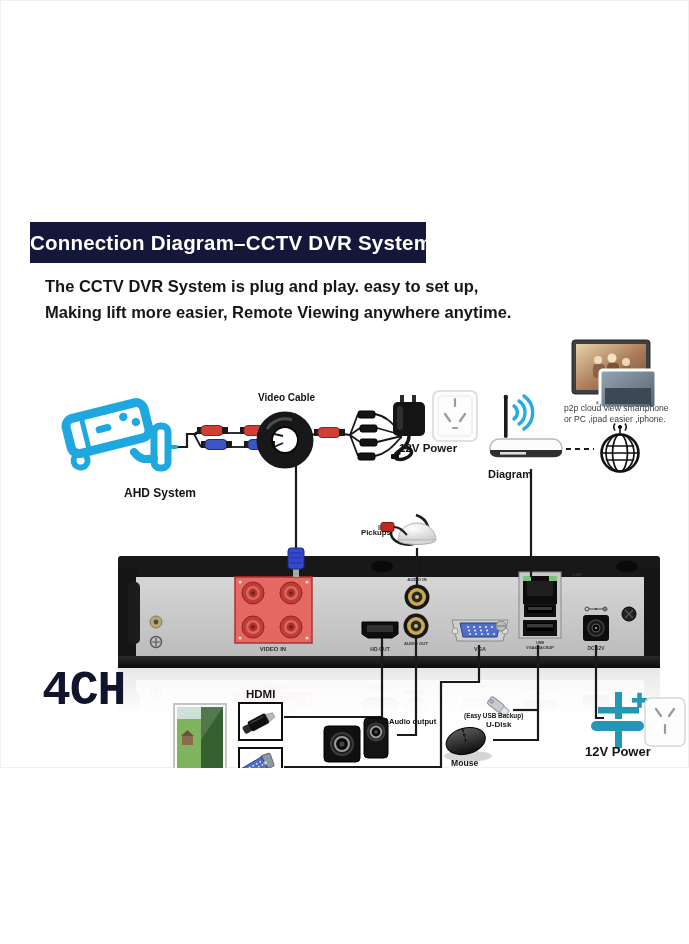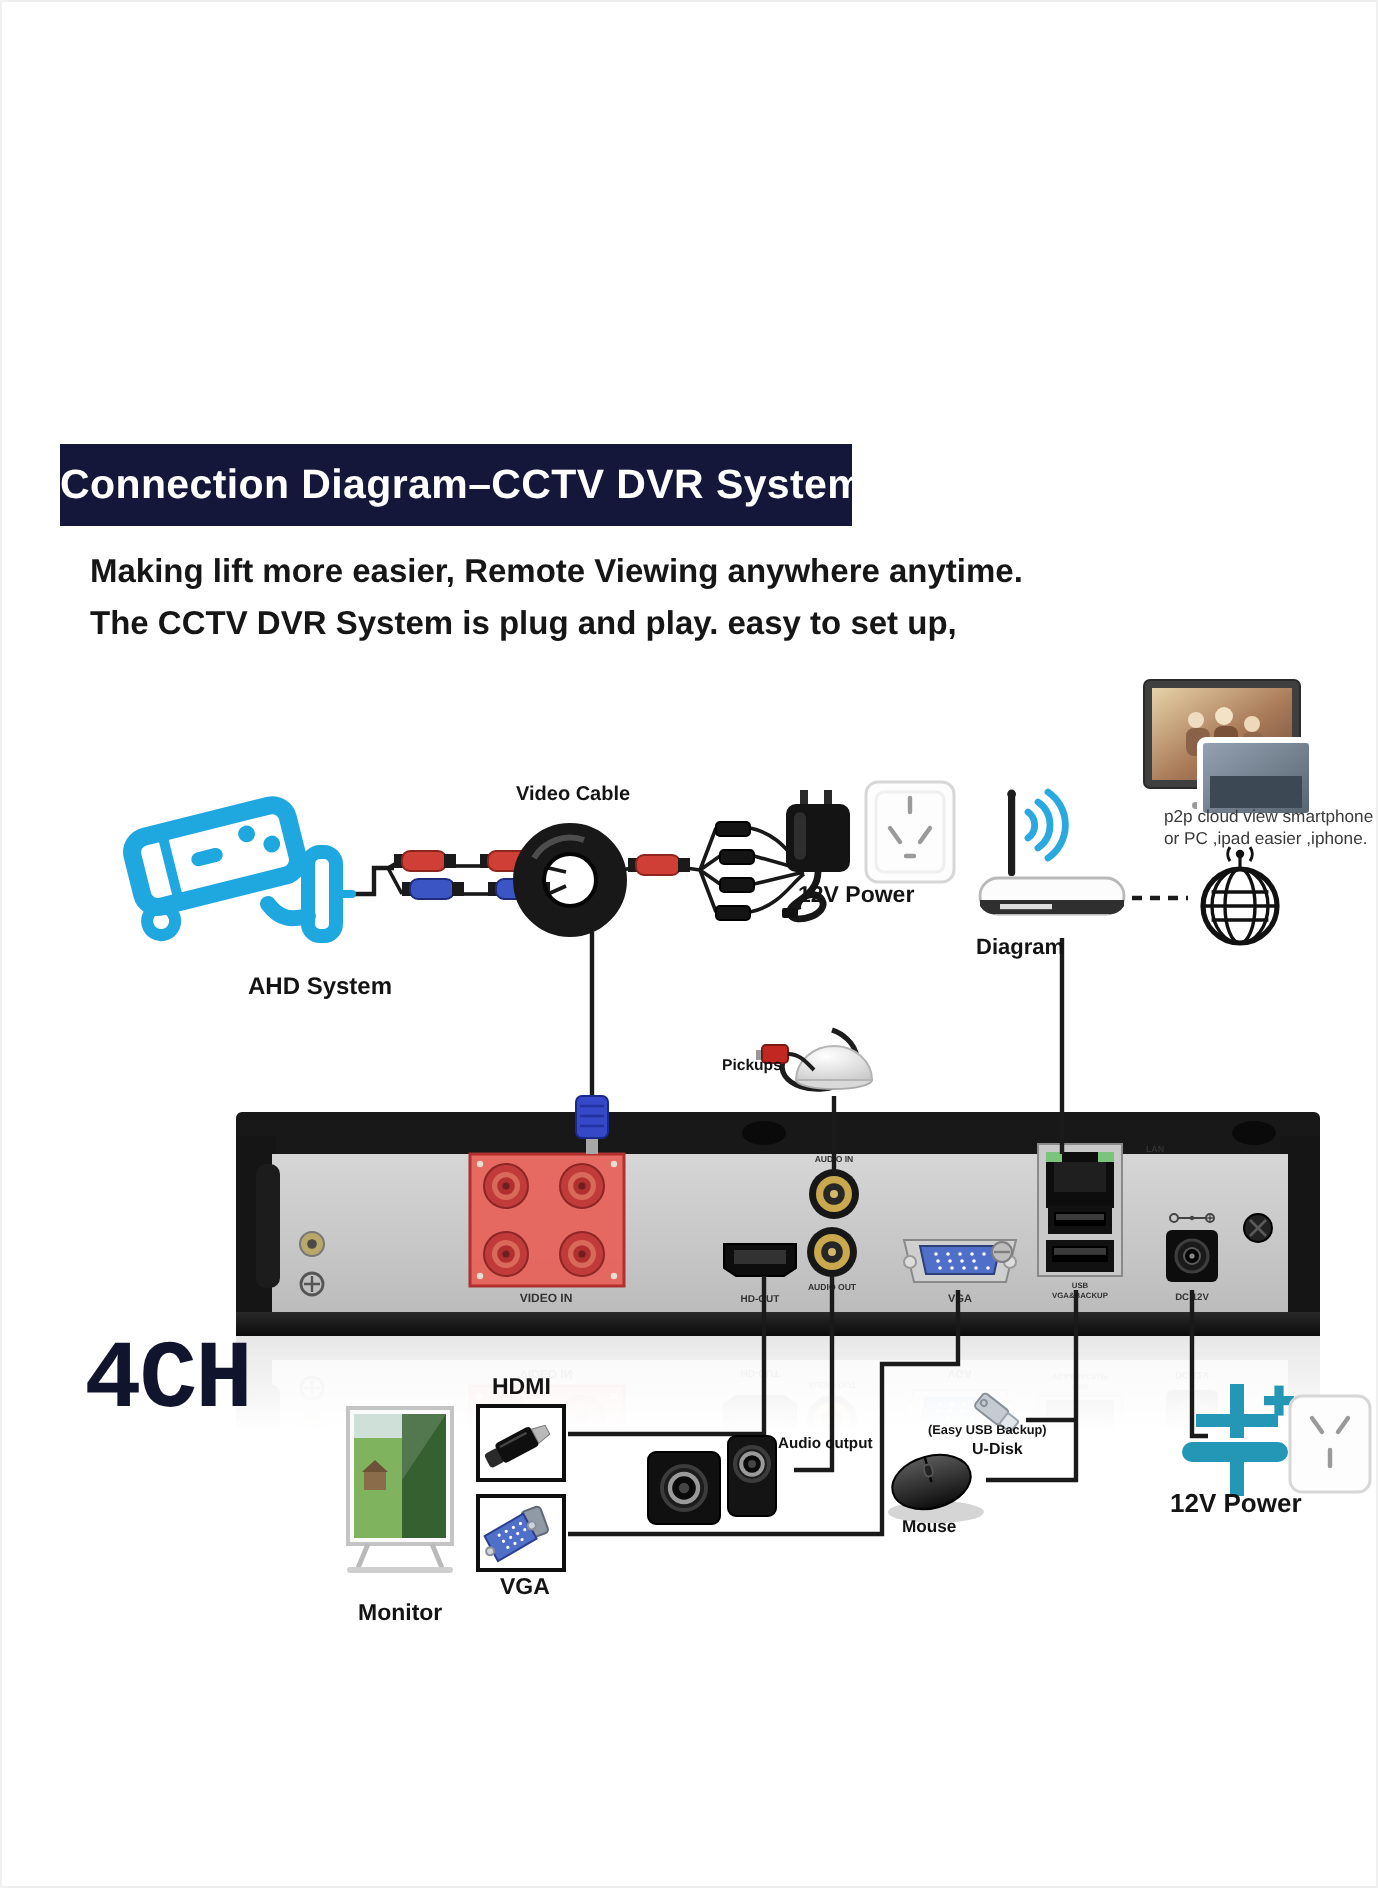--- a/index.html
+++ b/index.html
@@ -1,28 +1,28 @@
 <!DOCTYPE html>
 <html><head>
 <meta charset="utf-8">
 <style>
   html,body{margin:0;padding:0;background:#fff;}
-  .page{position:relative;width:689px;height:944px;background:#fff;overflow:hidden;
+  .page{position:relative;width:689px;height:768px;background:#fff;overflow:hidden;
         font-family:"Liberation Sans",sans-serif;box-shadow:inset 0 0 0 1px #f0f0f0;}
   .banner{position:absolute;left:30px;top:222px;width:396px;height:41px;background:#14173a;
           color:#fff;font-weight:bold;font-size:20.5px;line-height:41px;text-align:center;
           letter-spacing:.2px;white-space:nowrap;z-index:6;}
   .subtitle{position:absolute;left:45px;top:273px;font-size:16.5px;line-height:26px;
             font-weight:bold;color:#161616;white-space:nowrap;z-index:6;}
   .lbl{position:absolute;font-weight:bold;color:#141414;white-space:nowrap;z-index:6;}
   .lbl-videocable{left:258px;top:392px;font-size:10px;}
   .lbl-camera{left:124px;top:486px;font-size:12px;}
   .lbl-power-top{left:399px;top:442px;font-size:11.5px;}
   .lbl-router{left:488px;top:468px;font-size:11px;}
-  .lbl-cloud{left:582px;top:403px;font-size:8.6px;line-height:10.5px;font-weight:normal;color:#3a3a3a;}
+  .lbl-cloud{left:564px;top:403px;font-size:8.6px;line-height:10.5px;font-weight:normal;color:#3a3a3a;}
   .lbl-pickups{left:361px;top:528px;font-size:7.8px;}
   .lbl-4ch{left:42px;top:664px;font-size:48px;letter-spacing:-1px;color:#11142d;font-family:Liberation Mono, monospace;}
   .lbl-hdmi{left:246px;top:688px;font-size:11.5px;}
   .lbl-monitor{left:179px;top:778px;font-size:11.5px;margin-top:23px;}
   .lbl-vga{left:250px;top:788px;font-size:11.5px;}
   .lbl-audioout{left:389px;top:717px;font-size:7.6px;}
   .lbl-usbbackup{left:464px;top:712px;font-size:6.4px;}
   .lbl-udisk{left:486px;top:720px;font-size:8px;}
   .lbl-mouse{left:451px;top:758px;font-size:8.6px;}
   .lbl-power-bottom{left:585px;top:744px;font-size:13px;}
@@ -34,22 +34,22 @@
 </style>
 </head>
 <body>
 
 <div class="page">
 
   <div class="banner">
     <span>Connection Diagram–CCTV DVR System</span>
   </div>
   <div class="subtitle">
+    <div>The CCTV DVR System is plug and play. easy to set up,</div>
     <div>Making lift more easier, Remote Viewing anywhere anytime.</div>
-    <div>The CCTV DVR System is plug and play. easy to set up,</div>
   </div>
 
   <svg class="dvr" width="542" height="160" viewBox="0 0 542 160">
     <defs>
       <linearGradient id="panelGrad" x1="0" y1="0" x2="0" y2="1">
         <stop offset="0" stop-color="#d6d6d6"></stop>
           <stop offset="1" stop-color="#bcbcbc"></stop>
       </linearGradient>
       <linearGradient id="botGrad" x1="0" y1="0" x2="0" y2="1">
         <stop offset="0" stop-color="#2a2a2a"></stop>

